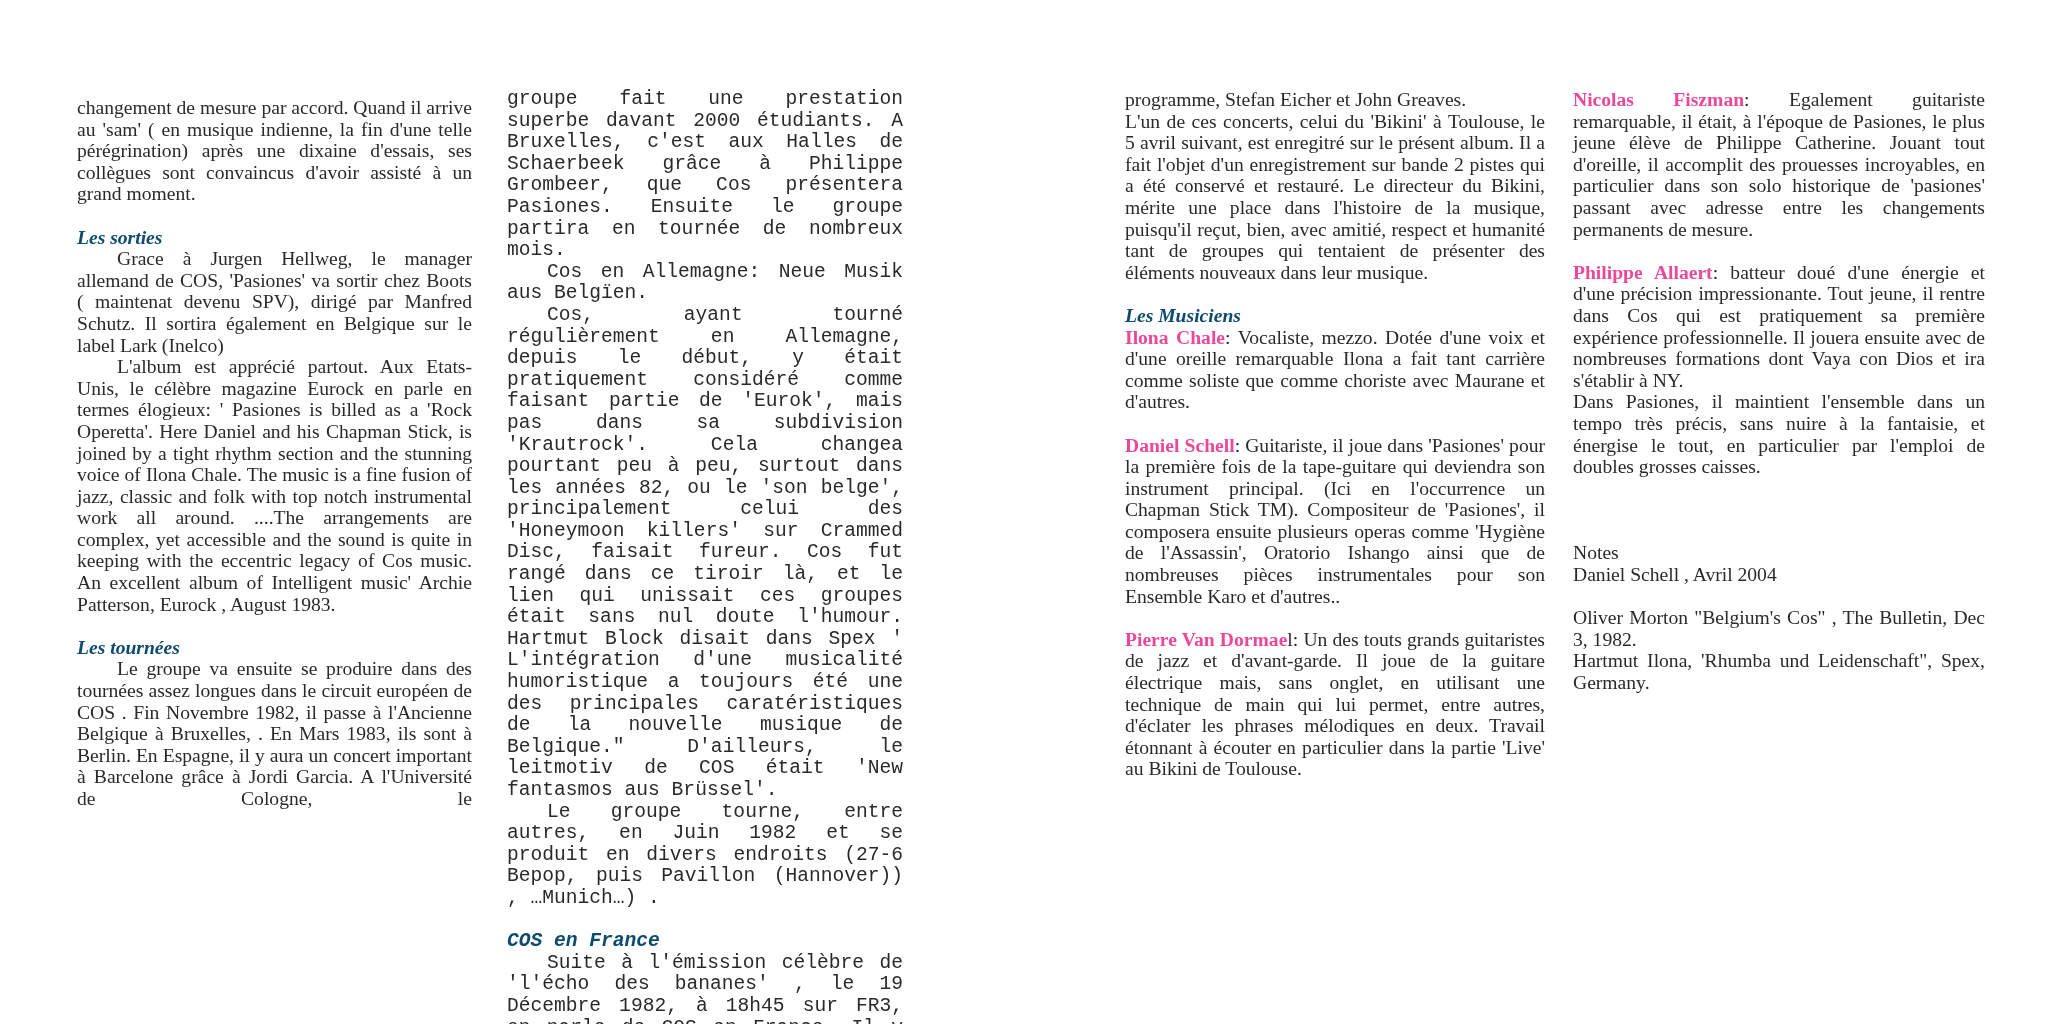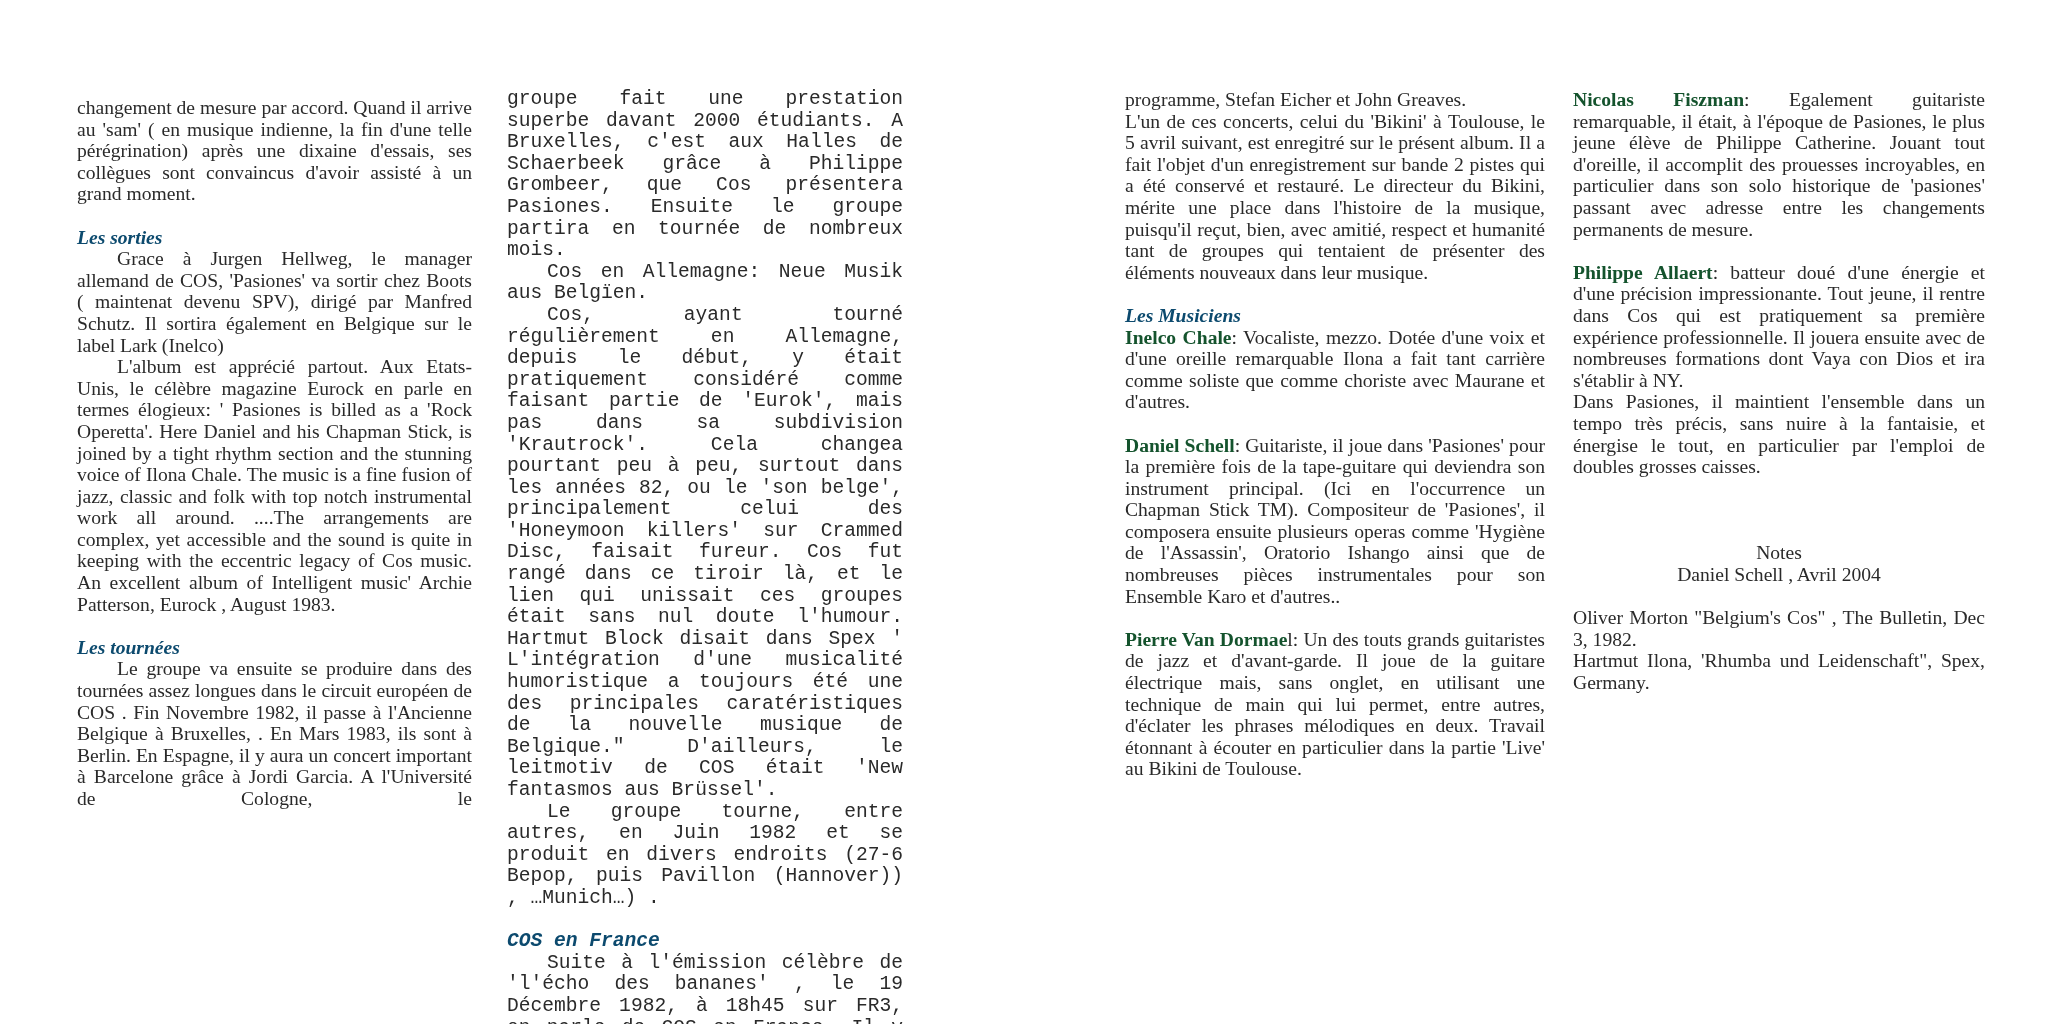--- a/index.html
+++ b/index.html
@@ -8,23 +8,23 @@
   .col { position:absolute; top:89px; font-size:19.6px; line-height:21.6px;
          text-align:justify; hyphens:none; }
   #c1 { left:77px; width:395px;margin-top:8px; }
   #c2 { left:507px; width:396px;font-family:Liberation Mono, monospace; }
   #c3 { left:1125px; width:420px; }
   #c4 { left:1573px; width:412px; }
   p { margin:0; }
   .indent { text-indent:40px; }
   .gap { height:21.6px; }
   .head { font-style:italic; font-weight:bold; color:#0c4a6e; }
-  .name { font-weight:bold; color:#14532d; }
+  .name { font-weight:bold; color:#ec4899; }
   .last { text-align-last:justify; }
-  .notes p { text-align:center; }
+  .notes p { text-align:left; }
   .notes p.j { text-align:justify; }
 </style>
 </head>
 <body>
 
 <div class="col" id="c1">
   <p>changement de mesure par accord. Quand il arrive au 'sam' ( en musique indienne, la fin d'une telle pérégrination) après une dixaine d'essais, ses collègues sont convaincus d'avoir assisté à un grand moment.</p>
   <div class="gap"></div>
   <p class="head">Les sorties</p>
   <p class="indent">Grace à Jurgen Hellweg, le manager allemand de COS, 'Pasiones' va sortir chez Boots ( maintenat devenu SPV), dirigé par Manfred Schutz. Il sortira également en Belgique sur le label Lark (Inelco)</p>
@@ -42,21 +42,21 @@
   <div class="gap"></div>
   <p class="head">COS en France</p>
   <p class="indent last">Suite à l'émission célèbre de 'l'écho des bananes' , le 19 Décembre 1982, à 18h45 sur FR3, on parle de COS en France. Il y aura des tournées qui auront comme point culminant , le  Festival de Bourges, le 3 Avril 1984, grace au producteur Bernard Batzen. Au même</p>
 </div>
 
 <div class="col" id="c3">
   <p>programme, Stefan Eicher et John Greaves.</p>
   <p>L'un de ces concerts, celui du 'Bikini' à Toulouse, le 5 avril suivant, est enregitré sur le présent album. Il a fait l'objet d'un enregistrement sur bande 2 pistes qui a été conservé et restauré. Le directeur du Bikini, mérite une place dans l'histoire de la musique, puisqu'il reçut, bien, avec amitié, respect et humanité tant de groupes qui tentaient de présenter des éléments nouveaux dans leur musique.</p>
   <div class="gap"></div>
   <p class="head">Les Musiciens</p>
-  <p><span class="name">Inelco Chale</span><span>: Vocaliste, mezzo. Dotée d'une voix et d'une oreille remarquable Ilona a fait tant carrière comme soliste que comme choriste avec Maurane et d'autres.</span></p>
+  <p><span class="name">Ilona Chale</span><span>: Vocaliste, mezzo. Dotée d'une voix et d'une oreille remarquable Ilona a fait tant carrière comme soliste que comme choriste avec Maurane et d'autres.</span></p>
   <div class="gap"></div>
   <p><span class="name">Daniel Schell</span><span>: Guitariste, il joue dans 'Pasiones' pour la première fois de la tape-guitare qui deviendra son instrument principal. (Ici en l'occurrence un Chapman Stick TM). Compositeur de 'Pasiones', il composera ensuite plusieurs operas comme 'Hygiène de l'Assassin', Oratorio Ishango ainsi que de nombreuses pièces instrumentales pour son Ensemble Karo et d'autres..</span></p>
   <div class="gap"></div>
   <p><span class="name">Pierre Van Dormae</span><span>l: Un des touts grands guitaristes de jazz et d'avant-garde. Il joue de la guitare électrique mais, sans onglet, en utilisant une technique de main qui lui permet, entre autres,  d'éclater les phrases mélodiques en deux. Travail étonnant  à écouter en particulier dans la partie 'Live' au Bikini de Toulouse.</span></p>
 </div>
 
 <div class="col" id="c4">
   <p><span class="name">Nicolas Fiszman</span><span>: Egalement guitariste remarquable, il était, à l'époque de Pasiones, le plus jeune élève de Philippe Catherine. Jouant tout d'oreille, il accomplit des prouesses incroyables, en particulier dans son solo historique de 'pasiones' passant avec adresse entre les changements permanents de mesure.</span></p>
   <div class="gap"></div>
   <p><span class="name">Philippe Allaert</span><span>:  batteur doué d'une énergie et d'une précision impressionante. Tout jeune, il rentre dans Cos qui est pratiquement sa première expérience professionnelle. Il jouera ensuite avec de nombreuses formations dont Vaya con Dios et ira s'établir à NY.</span></p>

